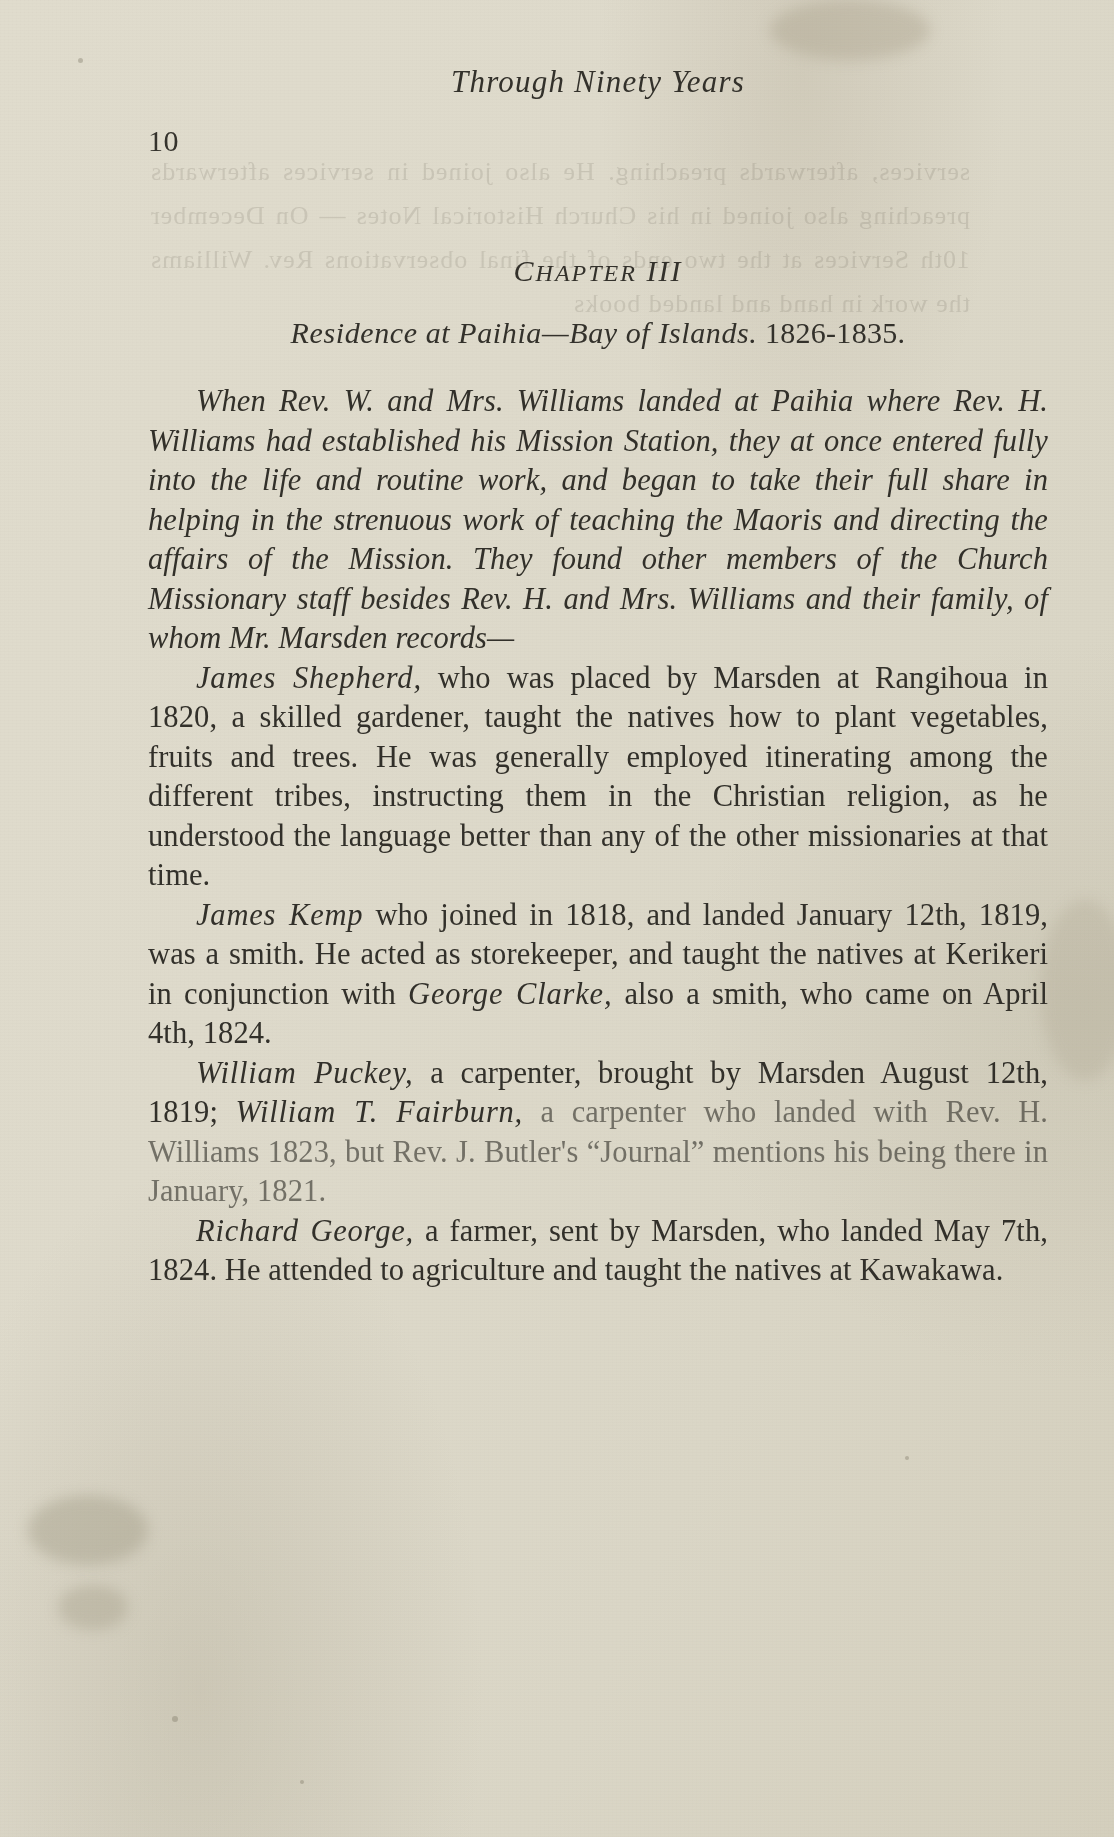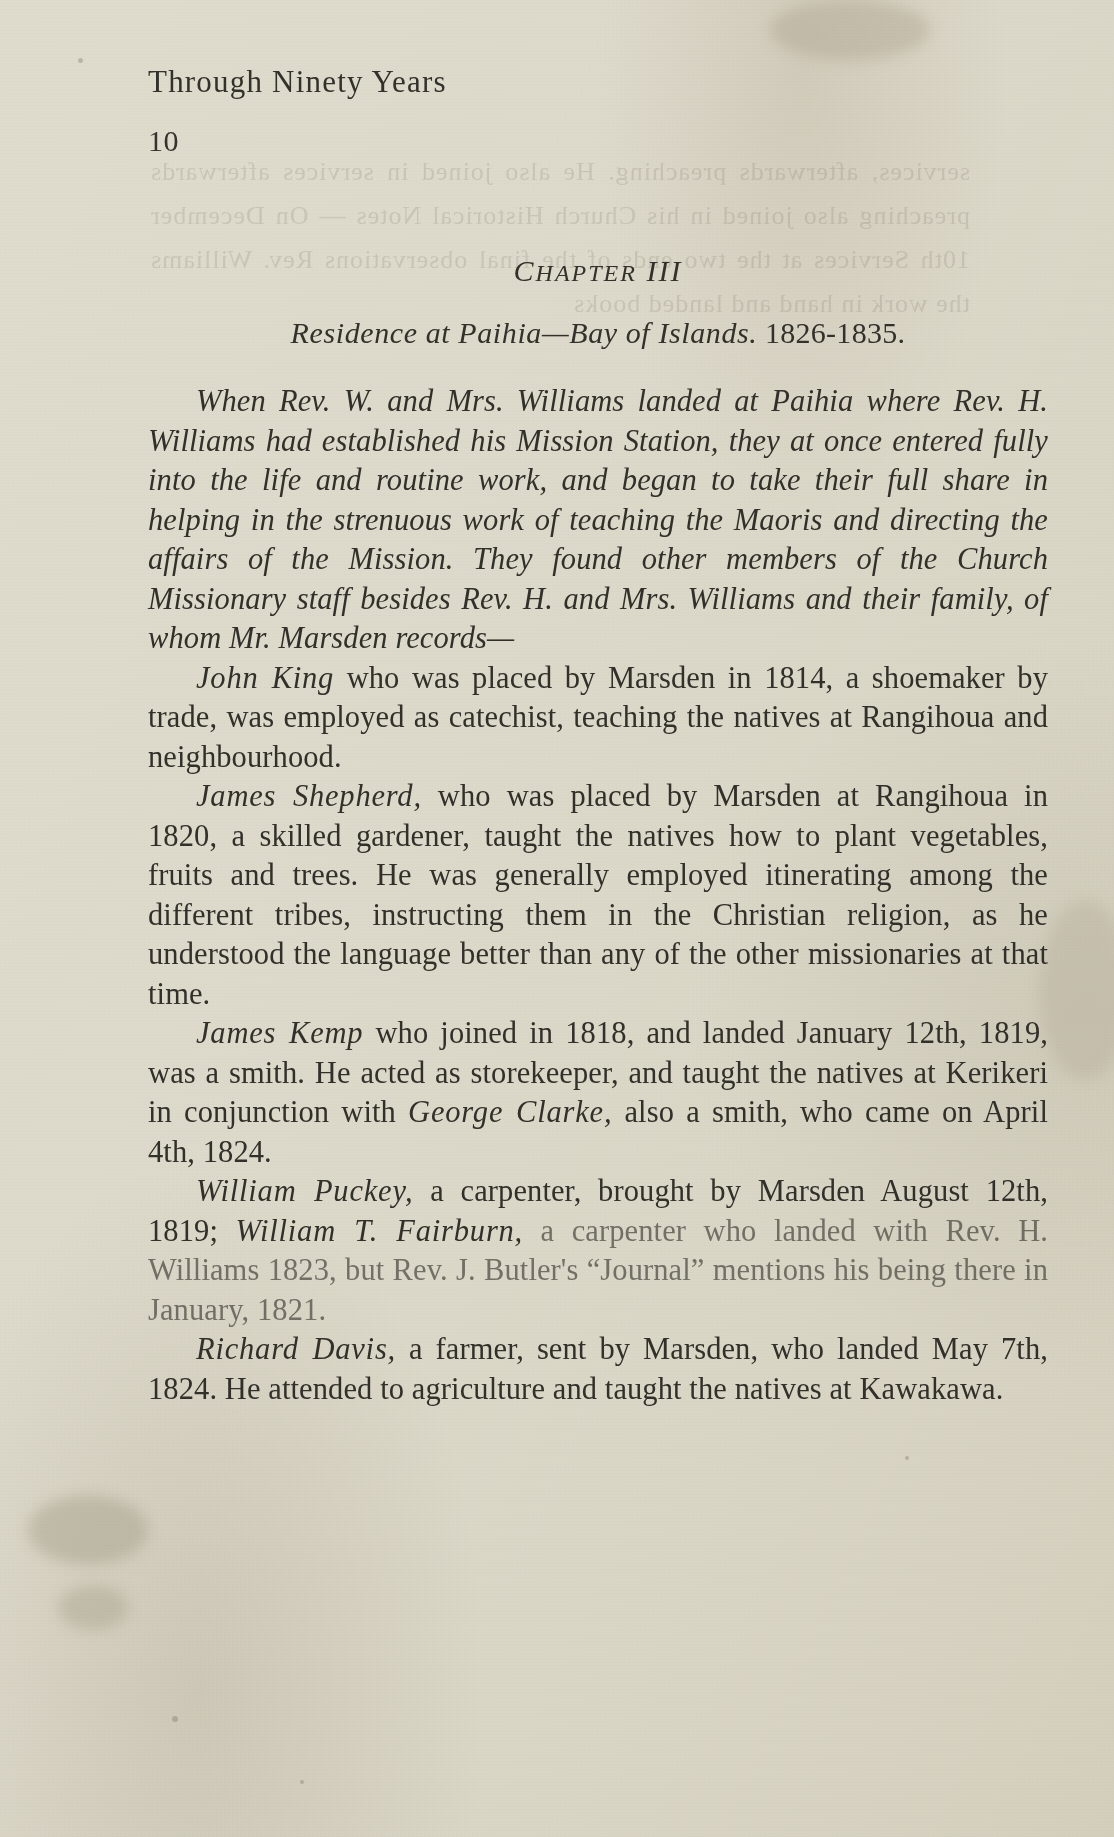--- a/index.html
+++ b/index.html
@@ -82,21 +82,22 @@
     font-size: 30px;
     letter-spacing: 0.5px;
     color: #35332d;
     margin-top: 44px;
   }
   .head-title {
     position: absolute;
     left: 0;
     right: 0;
     top: 4px;
-    text-align: left;
+    text-align: center;
+    font-style: italic;
     font-size: 31px;
     letter-spacing: 1.2px;
     color: #33312b;
   }
 
   .chapter-label {
     text-align: center;
     margin-top: 142px;
     font-size: 30px;
     letter-spacing: 2px;
@@ -180,25 +181,24 @@
       <span class="sc">III</span>
     </div>
 
     <div class="chapter-subtitle">
       <span class="ital">Residence at Paihia—Bay of Islands.</span>
       <span class="years">1826-1835.</span>
     </div>
 
     <p class="body first"><span>When Rev. W. and Mrs. Williams landed at Paihia where Rev. H. Williams had established his Mission Station, they at once entered fully into the life and routine work, and began to take their full share in helping in the strenuous work of teaching the Maoris and directing the affairs of the Mission. They found other members of the Church Missionary staff besides Rev. H. and Mrs. Williams and their family, of whom Mr. Marsden records—</span></p>
 
-    <p class="body"><span class="nm">John King</span><span> who was placed by Marsden in 1814, a shoemaker by trade, was employed as catechist, teaching the natives at Rangihoua and neighbourhood.</span></p>
 
     <p class="body"><span class="nm">James Shepherd,</span><span> who was placed by Marsden at Rangihoua in 1820, a skilled gardener, taught the natives how to plant vegetables, fruits and trees. He was generally employed itinerating among the different tribes, instructing them in the Christian religion, as he understood the language better than any of the other missionaries at that time.</span></p>
 
     <p class="body"><span class="nm">James Kemp</span><span> who joined in 1818, and landed January 12th, 1819, was a smith. He acted as storekeeper, and taught the natives at Kerikeri in conjunction with </span><span class="nm">George Clarke,</span><span> also a smith, who came on April 4th, 1824.</span></p>
 
     <p class="body"><span class="nm">William Puckey,</span><span> a carpenter, brought by Marsden August 12th, 1819; </span><span class="nm">William T. Fairburn,</span><span class="faint"> a carpenter who landed with Rev. H. Williams 1823, but Rev. J. Butler's “Journal” mentions his being there in January, 1821.</span></p>
 
 
-    <p class="body"><span class="nm">Richard Davis,</span><span> a farmer, sent by Marsden, who landed May 7th, 1824. He attended to agriculture and taught the natives at Kawakawa.</span></p>
+    <p class="body"><span class="nm">Richard George,</span><span> a farmer, sent by Marsden, who landed May 7th, 1824. He attended to agriculture and taught the natives at Kawakawa.</span></p>
 
   </div>
 </div>
 
 </body></html>

